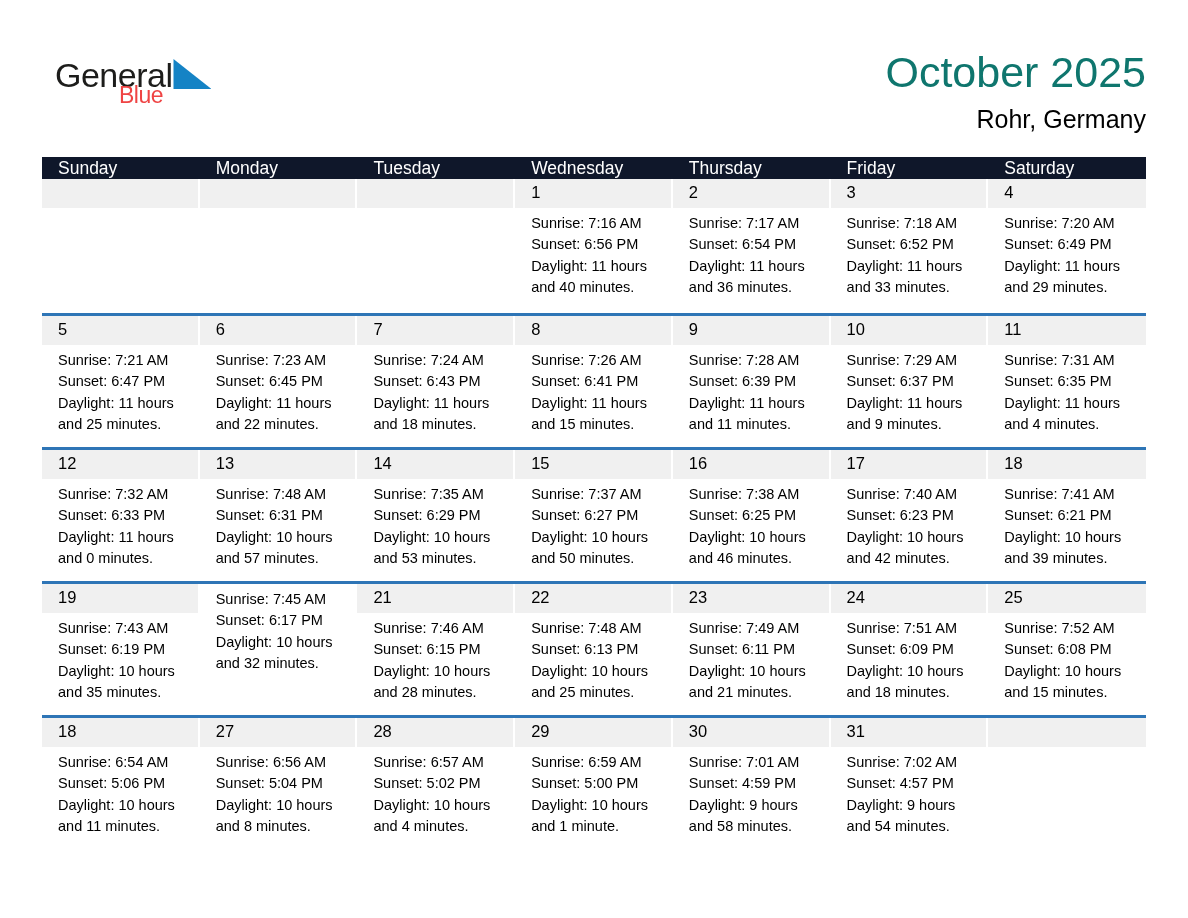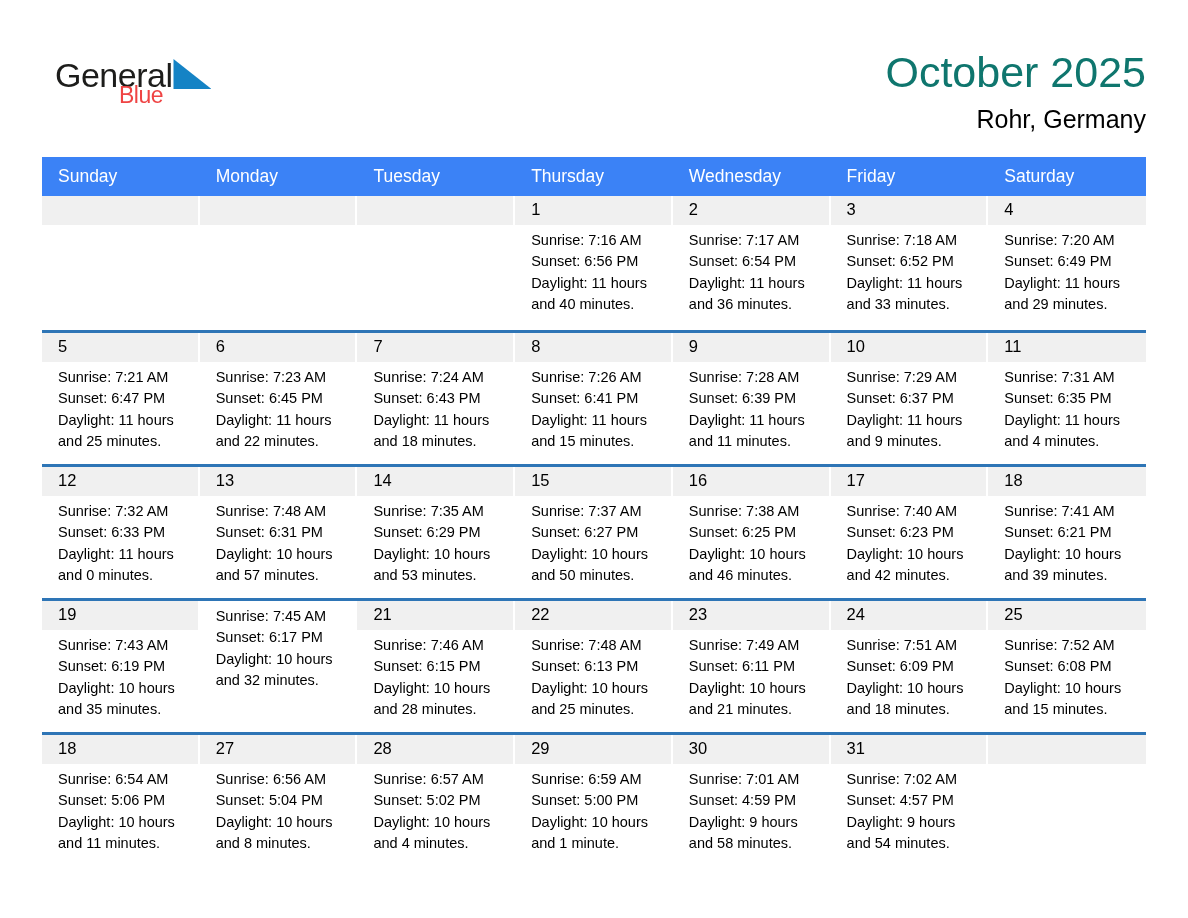--- a/index.html
+++ b/index.html
@@ -31,21 +31,21 @@
     display: block; margin-left: 64px; margin-top: -8px;
   }
   .titles { position: absolute; right: 0; top: 50px; text-align: right; }
   .main-title { font-size: 43px; color: #0f766e; line-height: 1.05; }
   .sub-title { font-size: 25px; color: #000; margin-top: 10px; }
 
   
   .calendar { width: 1104px; }
   .weekday-row {
     display: grid; grid-template-columns: repeat(7, 1fr);
-    background: #3b82f6; height: 39px;
+    background: #0f172a; height: 22px;
   }
   .hcell {
     color: #fff; font-size: 17.5px;
     display: flex; align-items: center;
     padding-left: 16px;
   }
   .week-row {
     display: grid; grid-template-columns: repeat(7, 1fr);
     height: 134px; background: #fff;
   }
@@ -80,24 +80,24 @@
         <div class="hcell">
           <span>Sunday</span>
         </div>
         <div class="hcell">
           <span>Monday</span>
         </div>
         <div class="hcell">
           <span>Tuesday</span>
         </div>
         <div class="hcell">
+          <span>Wednesday</span>
+        </div>
+        <div class="hcell">
           <span>Thursday</span>
-        </div>
-        <div class="hcell">
-          <span>Wednesday</span>
         </div>
         <div class="hcell">
           <span>Friday</span>
         </div>
         <div class="hcell">
           <span>Saturday</span>
         </div>
       </div>
     <div id="weeks">
         <div class="week-row">

